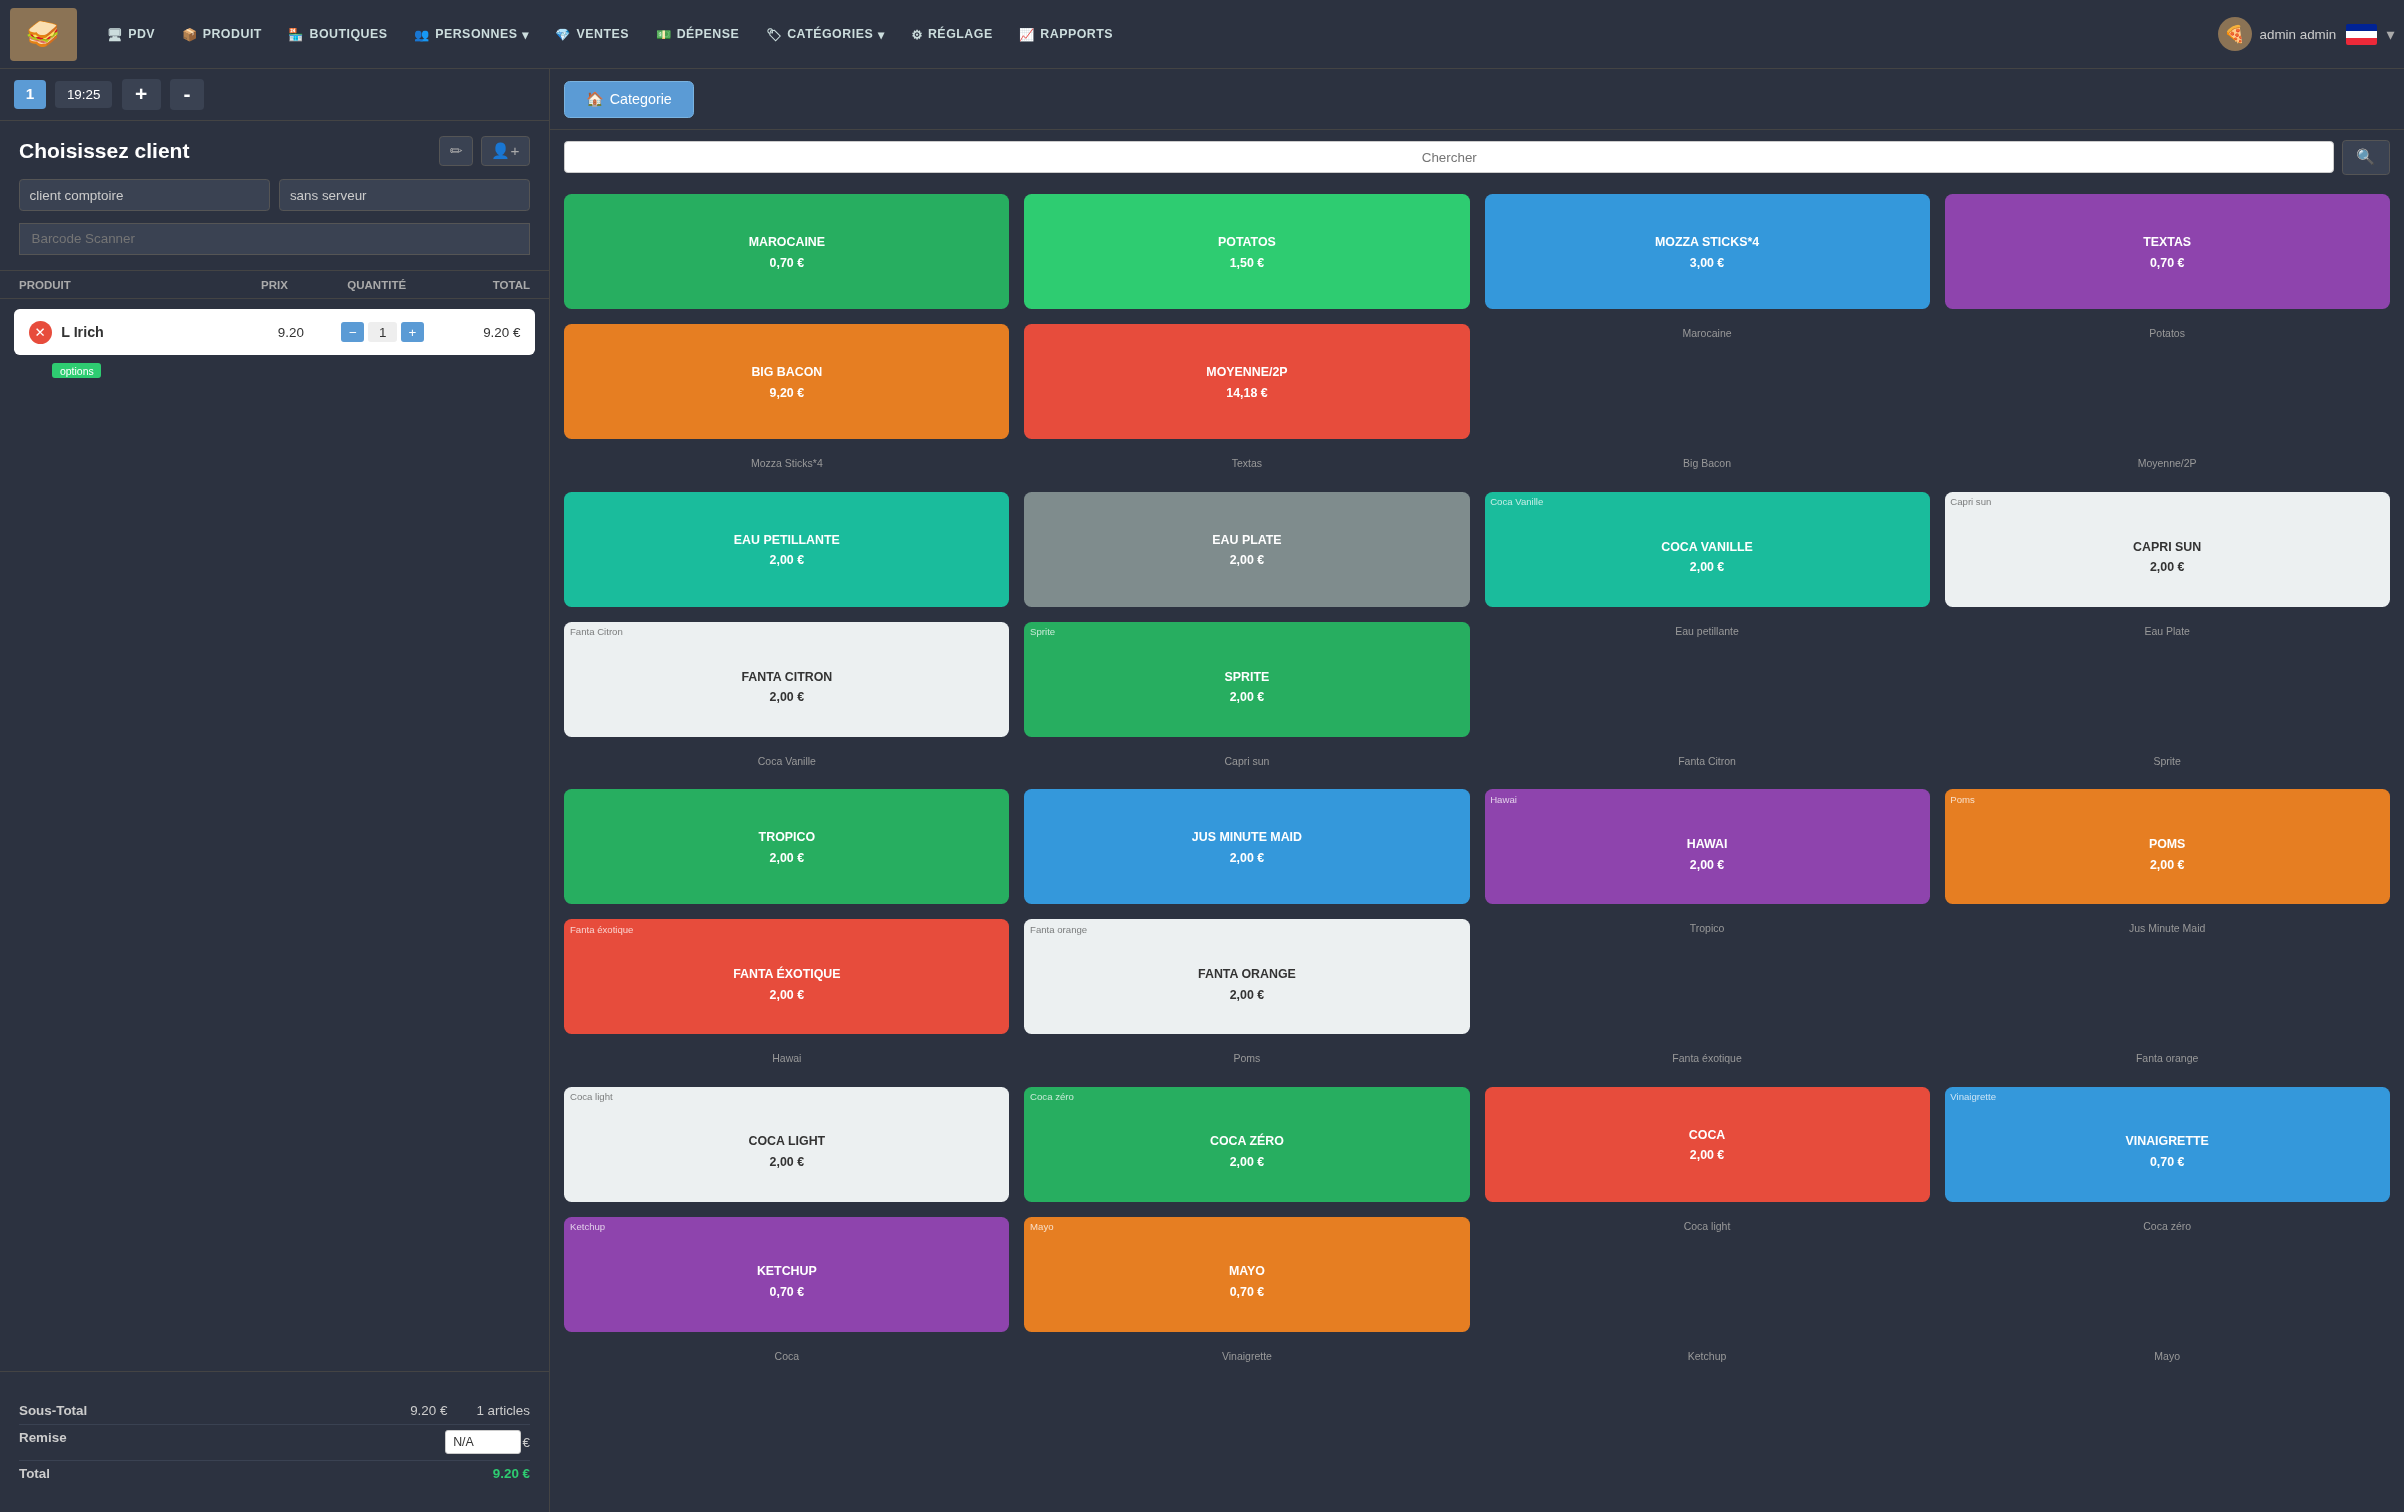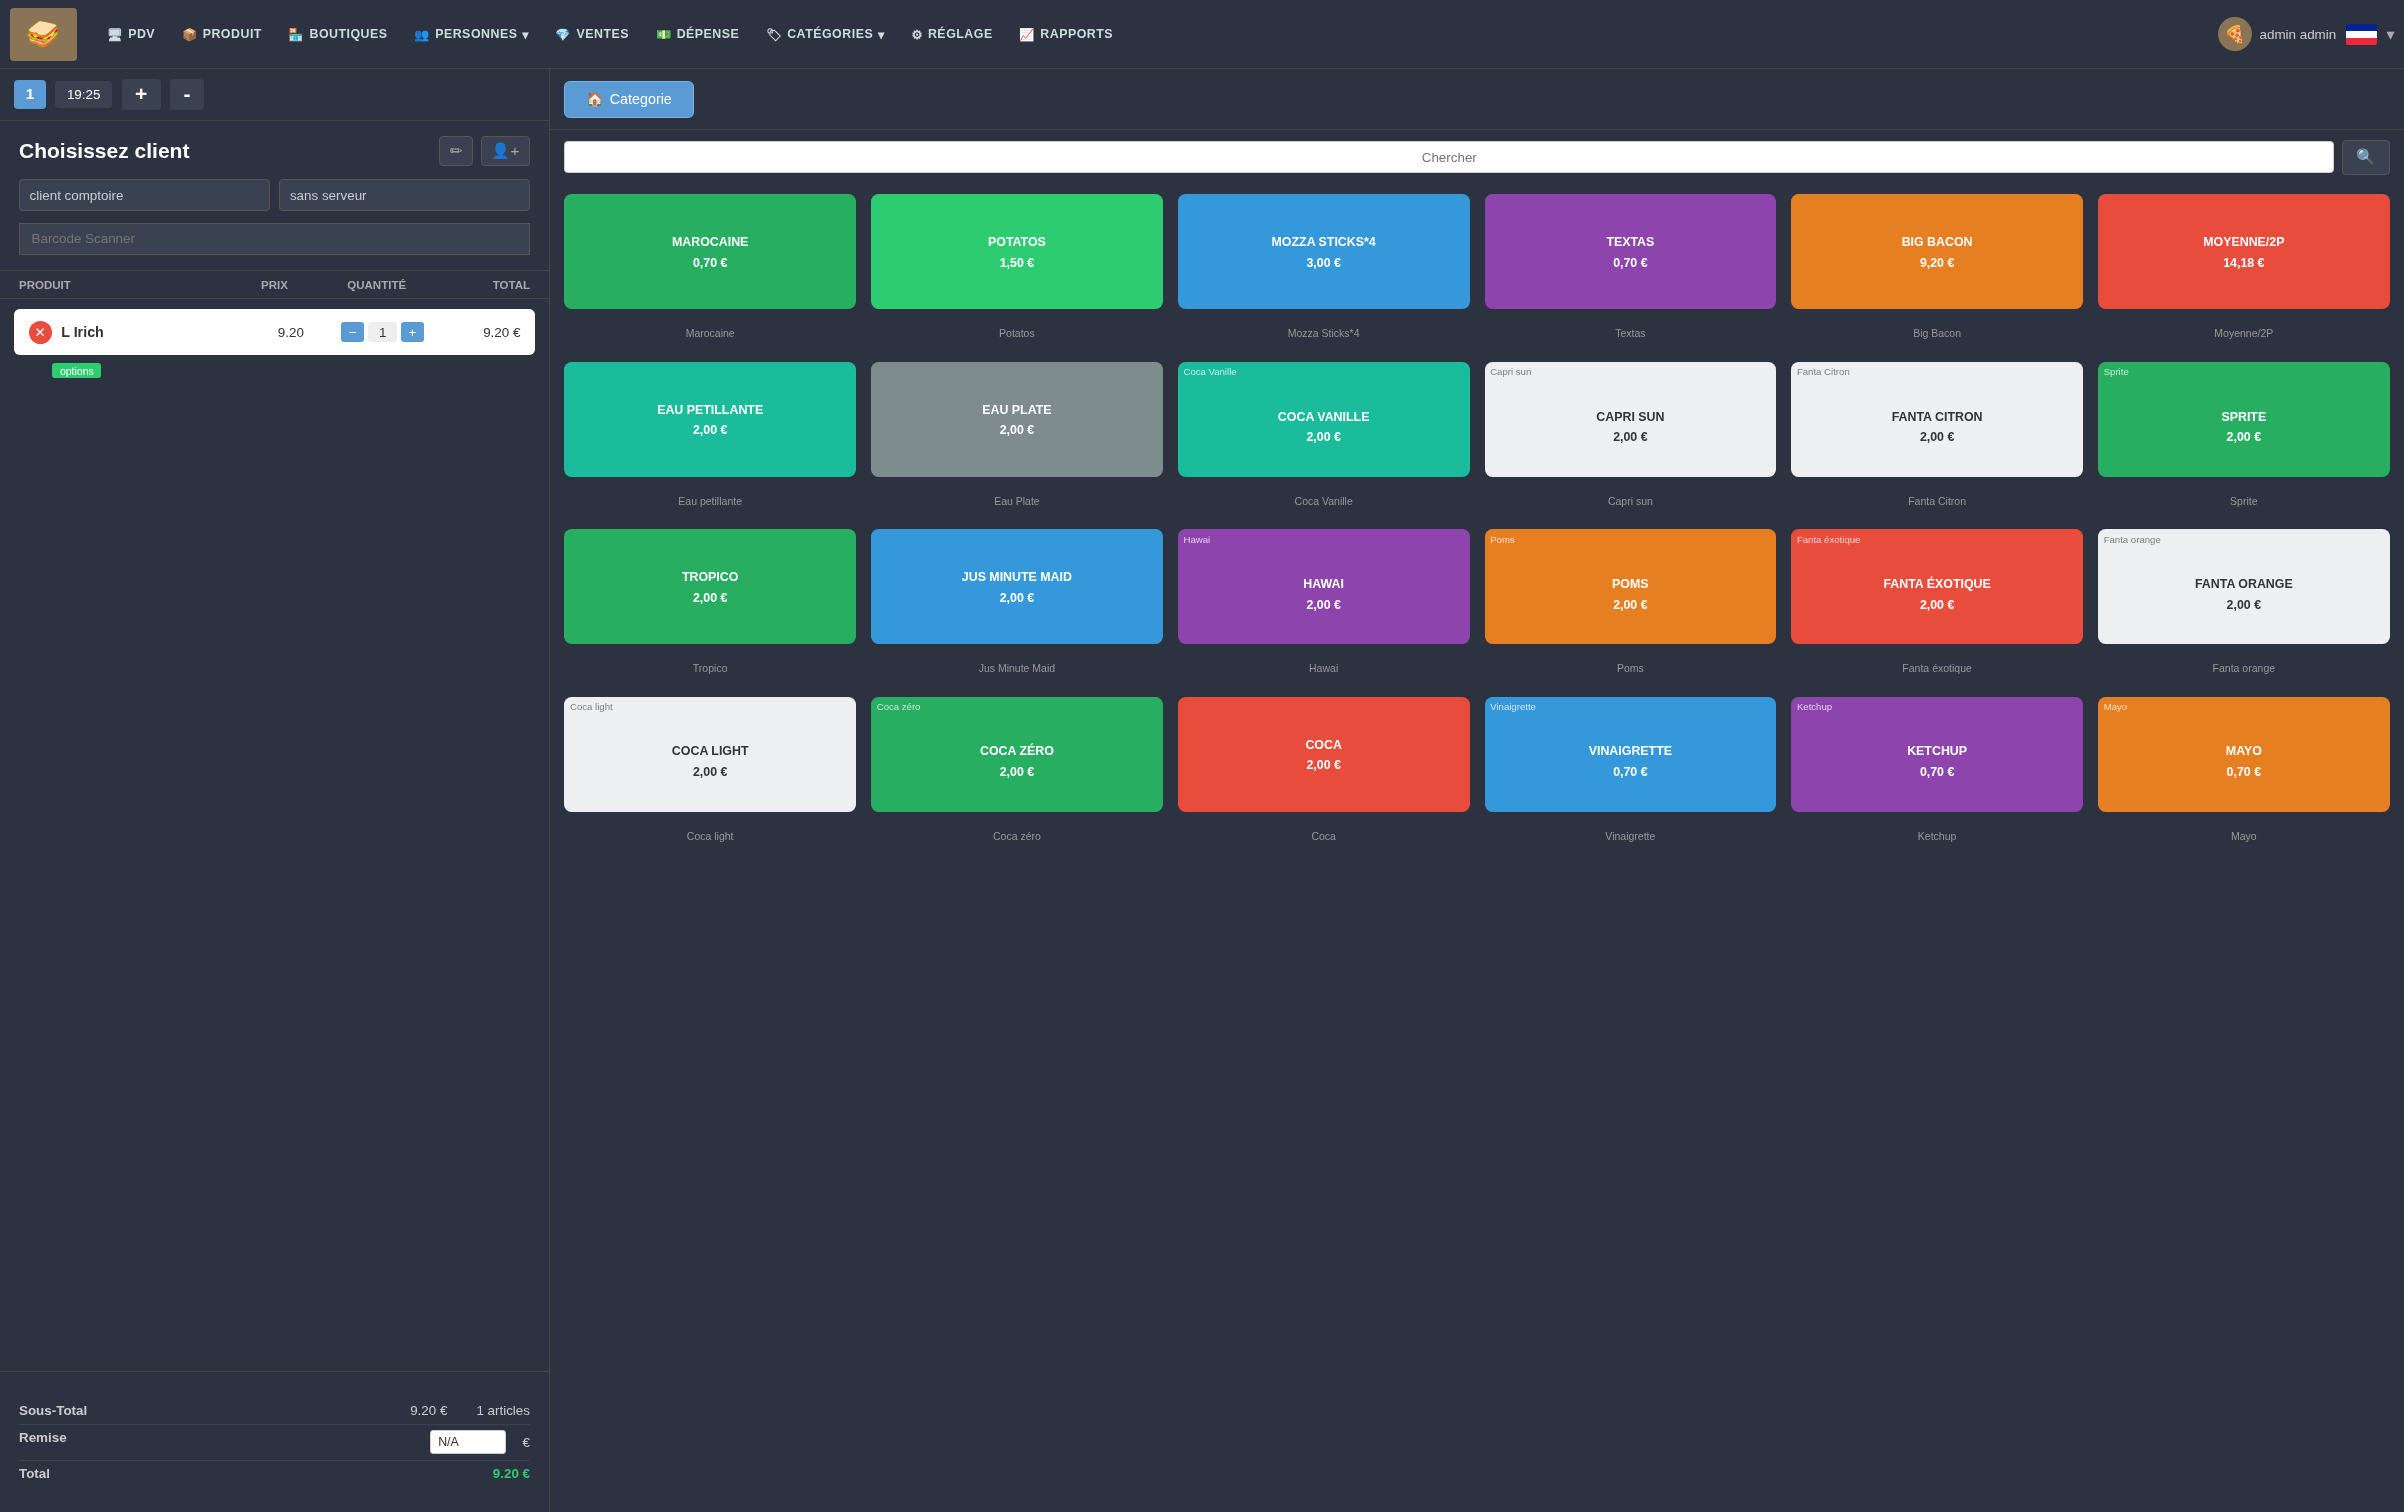--- a/index.html
+++ b/index.html
@@ -359,21 +359,21 @@
     <div class="totals-section">
       <div class="total-row">
         <span class="total-label">Sous-Total</span>
         <div style="display:flex;gap:29px;align-items:center;">
           <span>9.20 €</span>
           <span class="total-articles">1 articles</span>
         </div>
       </div>
       <div class="total-row">
         <span class="total-label">Remise</span>
-        <div style="display:flex;align-items:center;gap:17px;">
+        <div style="display:flex;align-items:center;gap:2px;">
           <input class="remise-input" type="text" value="N/A" style="">
           <span>€</span>
         </div>
       </div>
       <div class="total-row">
         <span class="total-label">Total</span>
         <span class="total-value-main">9.20 €</span>
       </div>
     </div>
   </div>
@@ -385,21 +385,21 @@
         <span>🏠</span>
         <span>Categorie</span>
       </button>
     </div>
 
     <div class="search-bar">
       <input class="search-input" type="text" placeholder="Chercher" style="">
       <button class="search-btn">🔍</button>
     </div>
 
-    <div class="products-grid" id="products-grid" style="grid-template-columns: repeat(6, 1fr); grid-auto-rows: auto; gap: 15px;">
+    <div class="products-grid" id="products-grid" style="grid-template-columns: repeat(4, 1fr); grid-auto-rows: auto; gap: 15px;">
         <div style="background: rgb(39, 174, 96); border-radius: 7.6px; padding: 7.6px; cursor: pointer; display: flex; flex-direction: column; align-items: center; justify-content: center; min-height: 115px; position: relative; overflow: hidden;">
 
       <div style="font-size:12.4px;font-weight:bold;color:#fff;text-align:center;text-transform:uppercase;margin-top:0;padding:1.9px 3.8px;line-height:1.2;">MAROCAINE</div>
       <div style="font-size:12.4px;color:#fff;font-weight:bold;text-align:center;margin-top:3.8px;">0,70 €</div>
     </div>
         <div style="background: rgb(46, 204, 113); border-radius: 7.6px; padding: 7.6px; cursor: pointer; display: flex; flex-direction: column; align-items: center; justify-content: center; min-height: 115px; position: relative; overflow: hidden;">
 
       <div style="font-size:12.4px;font-weight:bold;color:#fff;text-align:center;text-transform:uppercase;margin-top:0;padding:1.9px 3.8px;line-height:1.2;">POTATOS</div>
       <div style="font-size:12.4px;color:#fff;font-weight:bold;margin-top:3.8px;">1,50 €</div>
     </div>

